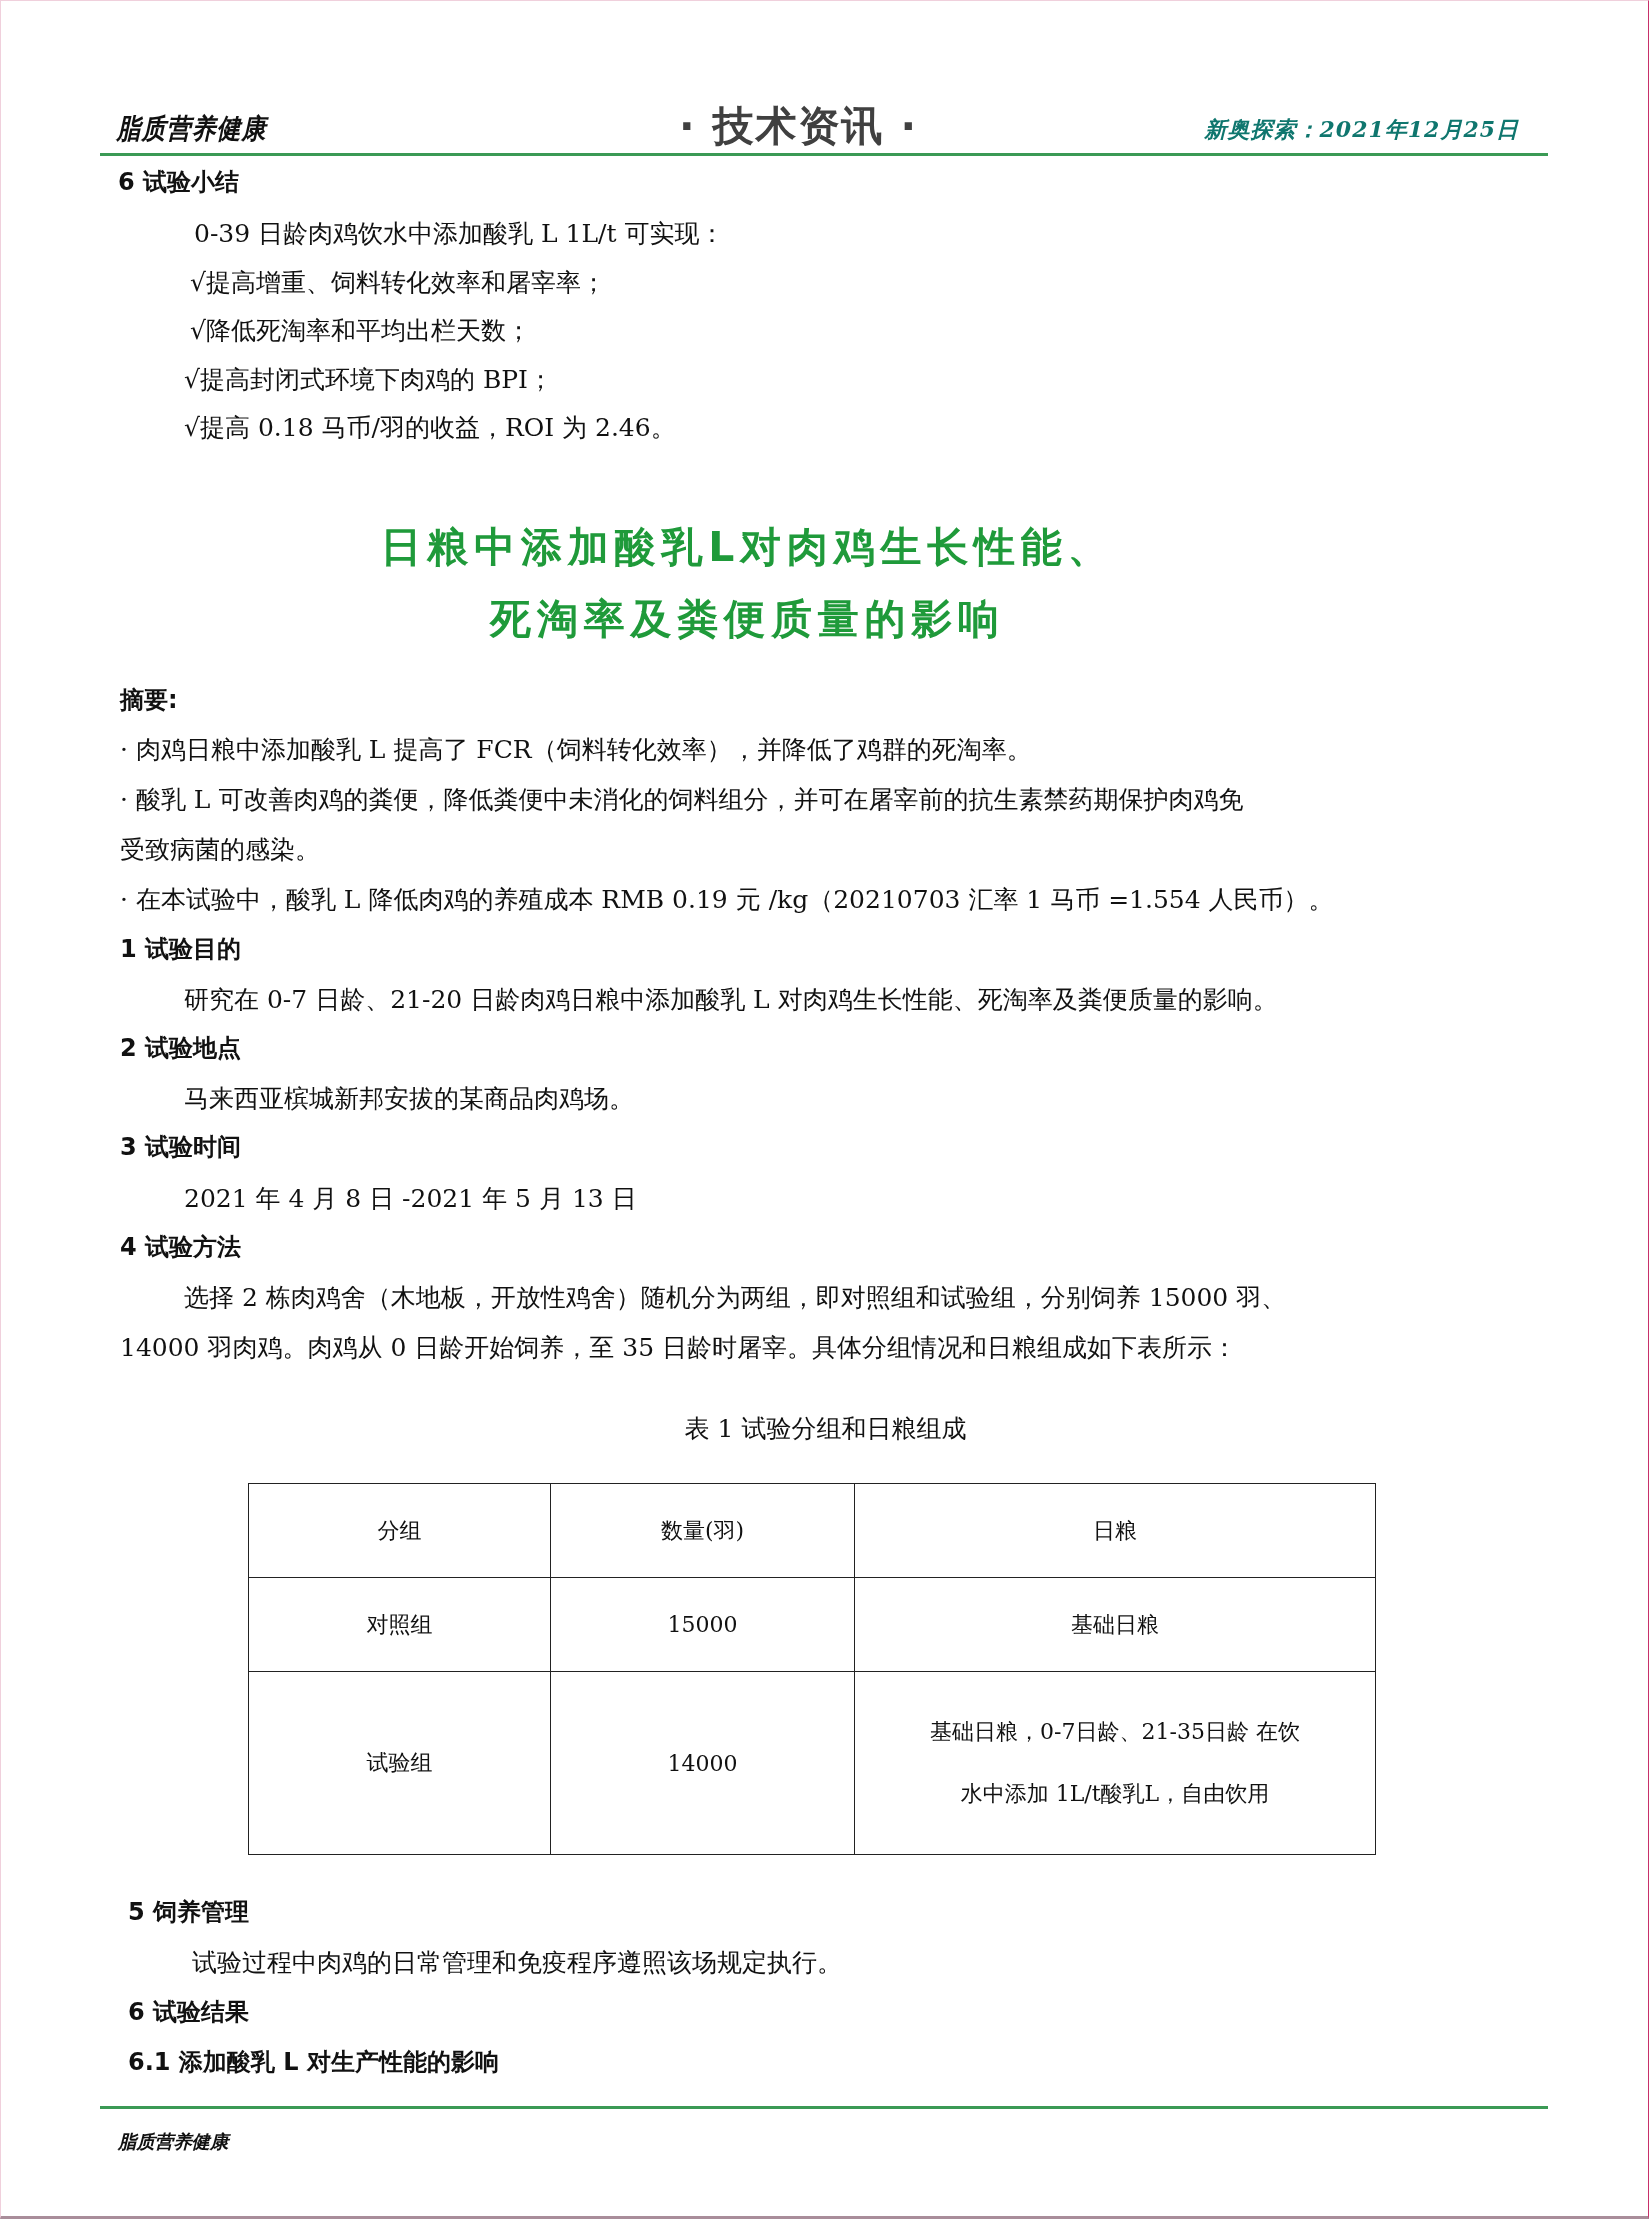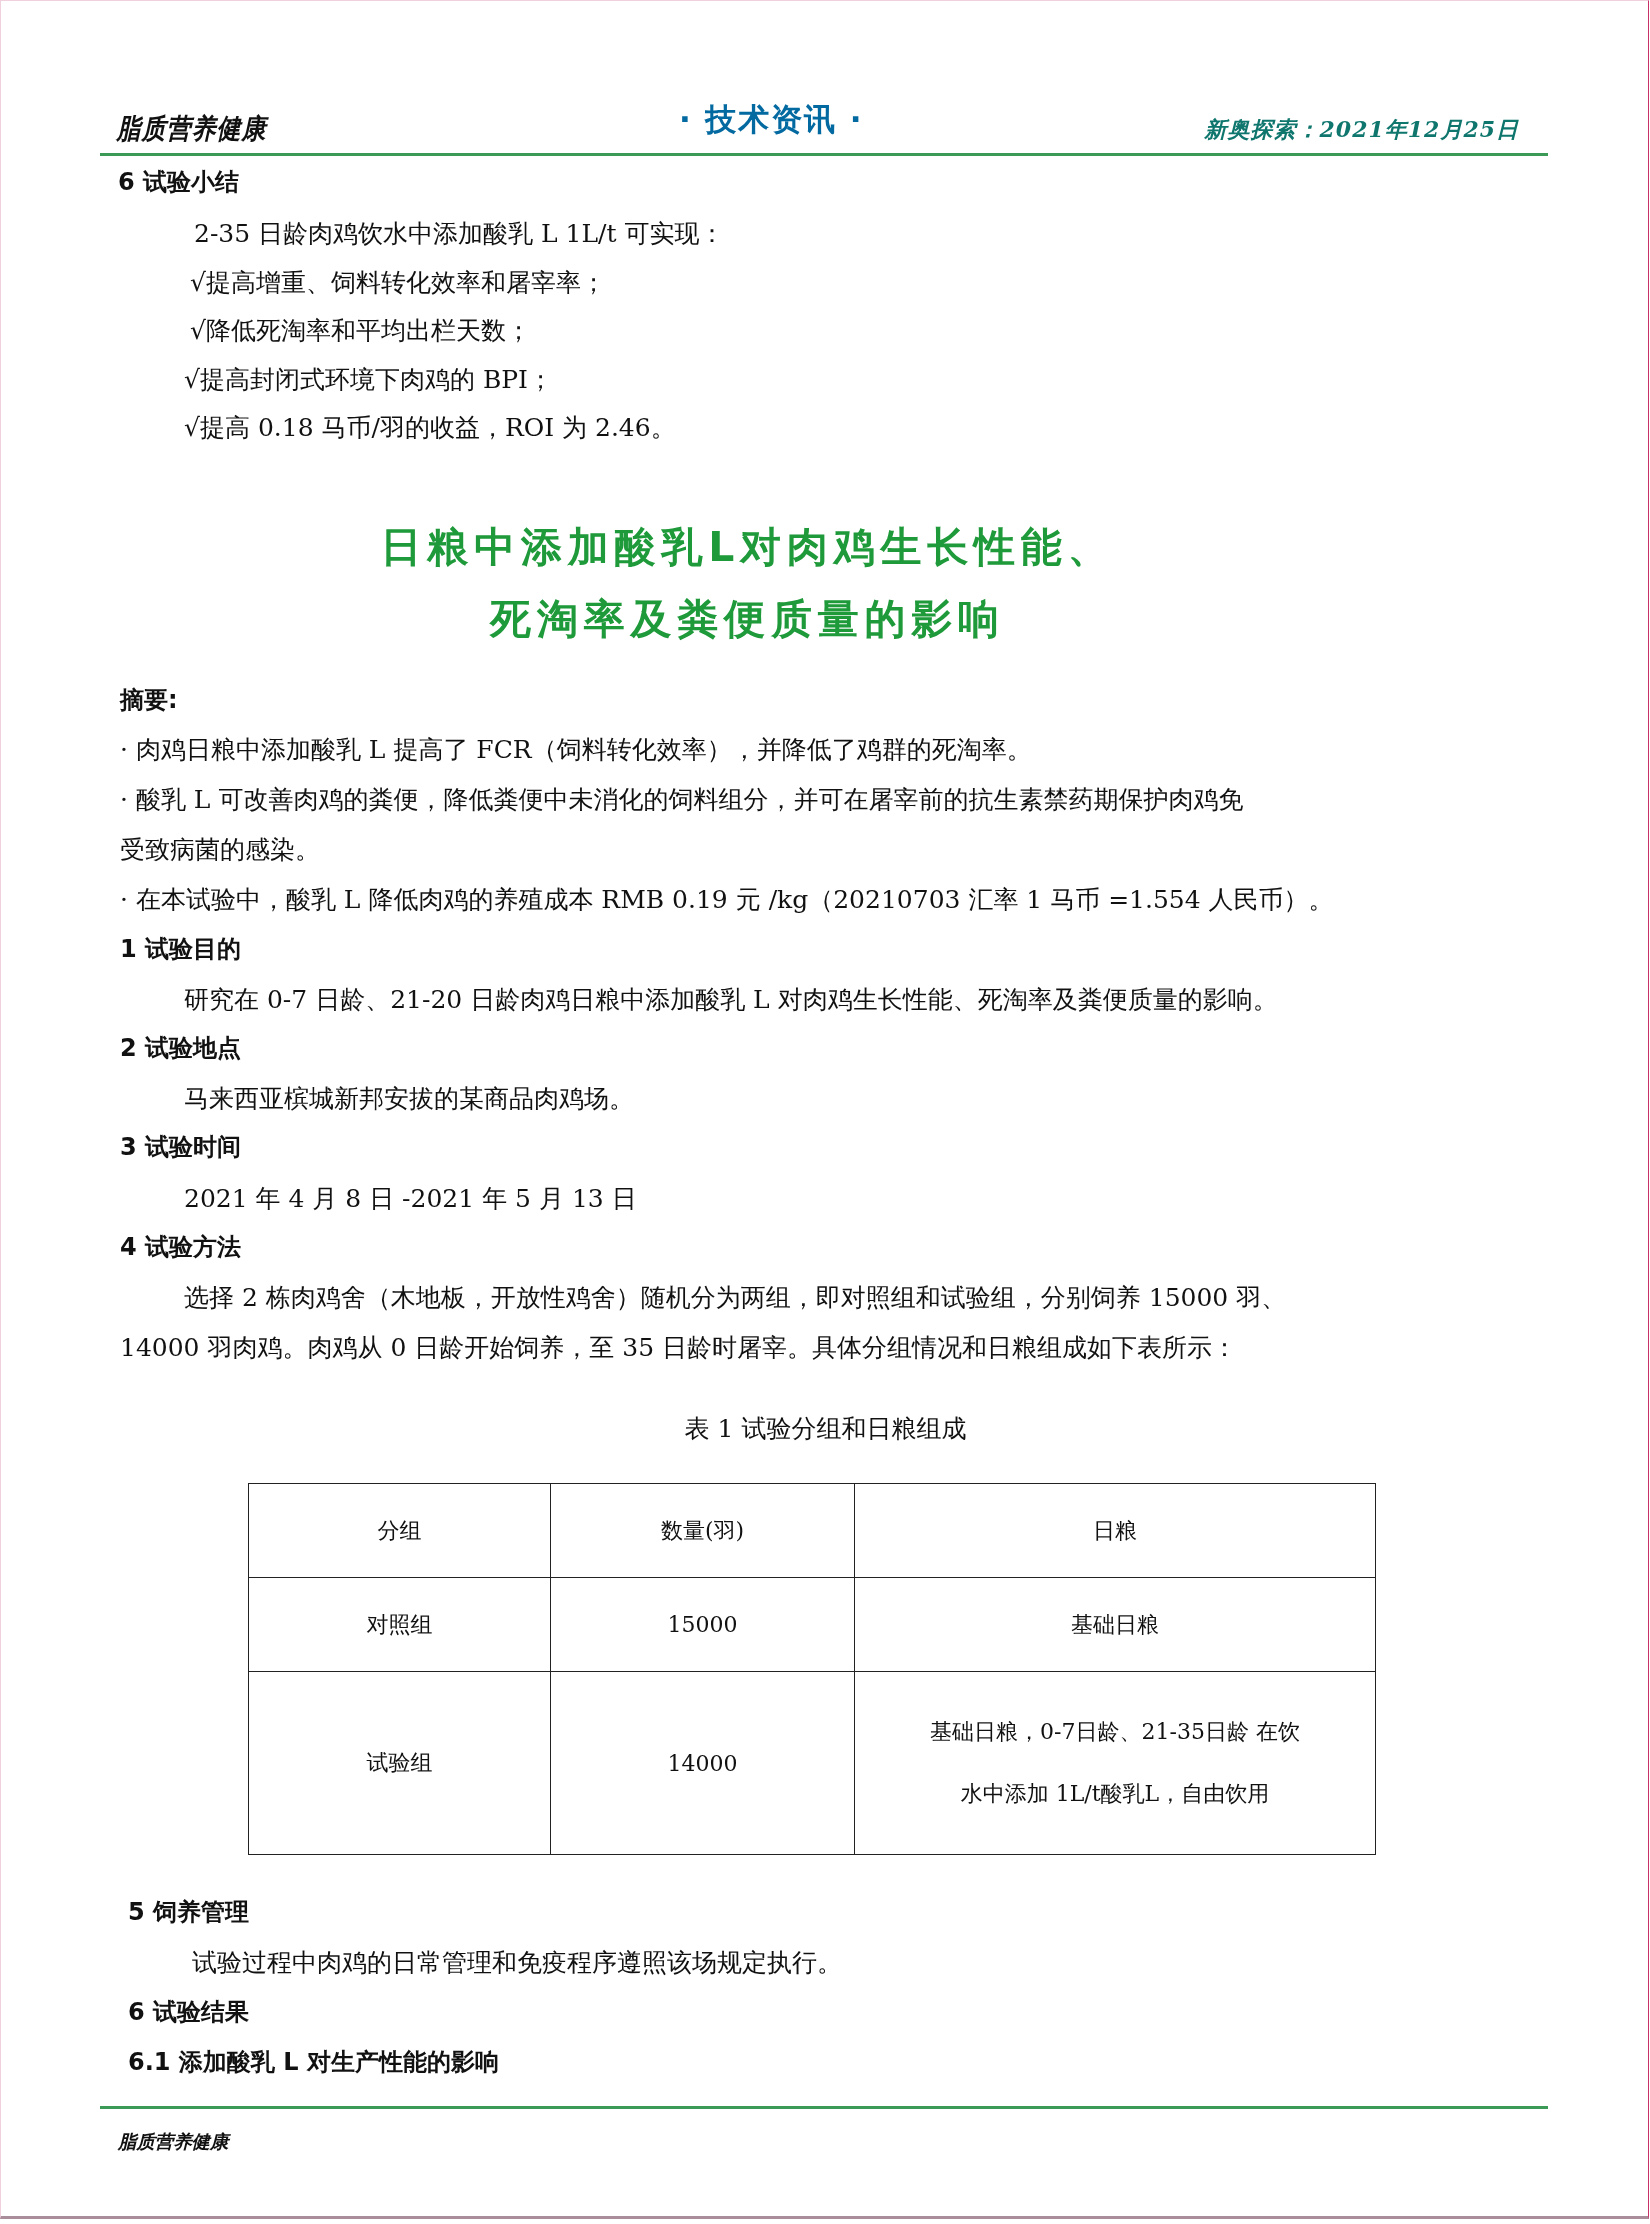--- a/index.html
+++ b/index.html
@@ -4,22 +4,22 @@
 <style>
   html, body { margin: 0; padding: 0; background: #ffffff; }
   body { width: 1651px; height: 2224px; position: relative; overflow: hidden;
          font-family: "DejaVu Serif", "Liberation Serif", serif; color: #111; }
   .page-frame { position: absolute; left: 0; top: 0; width: 1649px; height: 2219px;
                 border-right: 1.9px solid #c8306a; border-left: 1px solid #f0d0dc;
                 border-top: 1px solid #f0d0dc; border-bottom: 3.9px solid #a98d9a; box-sizing: border-box; }
   .header { position: absolute; left: 97px; top: 97px; width: 1451px; height: 56px; }
   .hdr-left { position: absolute; left: 19.4px; top: 15.5px; font-size: 24px; font-style: italic;
               font-weight: bold; letter-spacing: 1px; color: #111; transform: scaleY(1.15); }
-  .hdr-center { position: absolute; left: 582px; top: 1.9px; font-size: 31px; font-weight: bold;
-                font-family: "DejaVu Sans", sans-serif; color: #0369a1; letter-spacing: 1.9px; }
+  .hdr-center { position: absolute; left: 582px; top: 1.9px; font-size: 41px; font-weight: bold;
+                font-family: "DejaVu Sans", sans-serif; color: #404040; letter-spacing: 1.9px; }
   .hdr-right { position: absolute; right: 29px; top: 17.5px; font-size: 22px; font-style: italic;
                font-weight: bold; color: #0f766e; letter-spacing: 1px; }
   .rule { position: absolute; left: 100px; width: 1448px; height: 2.9px; background: #3b9a55; }
   .rule.top { top: 153px; }
   .rule.bottom { top: 2106px; }
   .footer-brand { position: absolute; left: 118px; top: 2129px; font-size: 18.4px; font-weight: bold;
                   font-style: italic; color: #111; }
 
   .txt { position: absolute; font-size: 25px; line-height: 33px; white-space: nowrap; }
   .sec { font-weight: bold; font-family: "DejaVu Sans", sans-serif; font-size: 24px; }
@@ -45,21 +45,21 @@
 <div class="page-frame"></div>
 
 <div class="header">
   <span class="hdr-left">脂质营养健康</span>
   <span class="hdr-center">· 技术资讯 ·</span>
   <span class="hdr-right">新奥探索：2021年12月25日</span>
 </div>
 <div class="rule top"></div>
 
 <div class="txt sec" style="left:118px; top:166px;">6  试验小结</div>
-<div class="txt" style="left:194px; top:217px;">2-35 日龄肉鸡饮水中添加酸乳 L  1L/t 可实现：</div>
+<div class="txt" style="left:194px; top:217px;">0-39 日龄肉鸡饮水中添加酸乳 L  1L/t 可实现：</div>
 <div class="txt" style="left:190px; top:266px;">√提高增重、饲料转化效率和屠宰率；</div>
 <div class="txt" style="left:190px; top:314px;">√降低死淘率和平均出栏天数；</div>
 <div class="txt" style="left:184px; top:363px;">√提高封闭式环境下肉鸡的 BPI；</div>
 <div class="txt" style="left:184px; top:411px;">√提高 0.18  马币/羽的收益，ROI 为 2.46。</div>
 
 <div class="title" style="top:518px;">日粮中添加酸乳L对肉鸡生长性能、</div>
 <div class="title" style="top:590px;">死淘率及粪便质量的影响</div>
 
 <div class="txt sec" style="left:120px; top:684px;">摘要:</div>
 <div class="txt" style="left:120px; top:733px;">·  肉鸡日粮中添加酸乳 L 提高了 FCR（饲料转化效率），并降低了鸡群的死淘率。</div>

